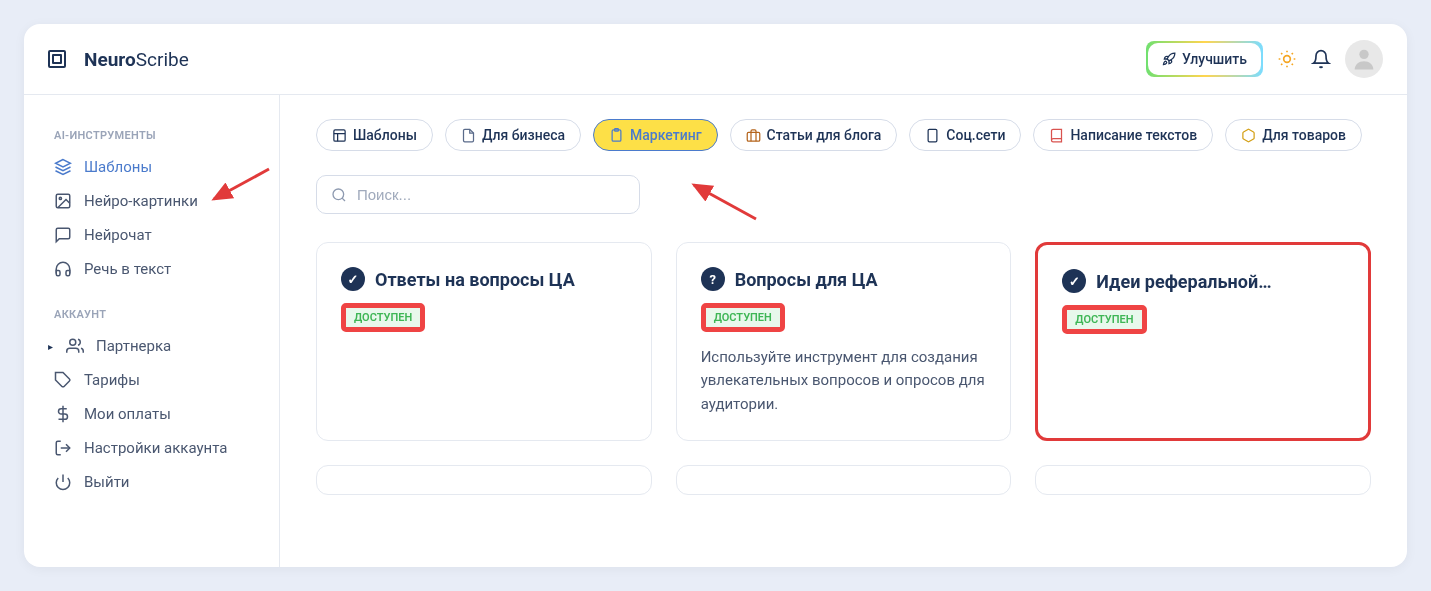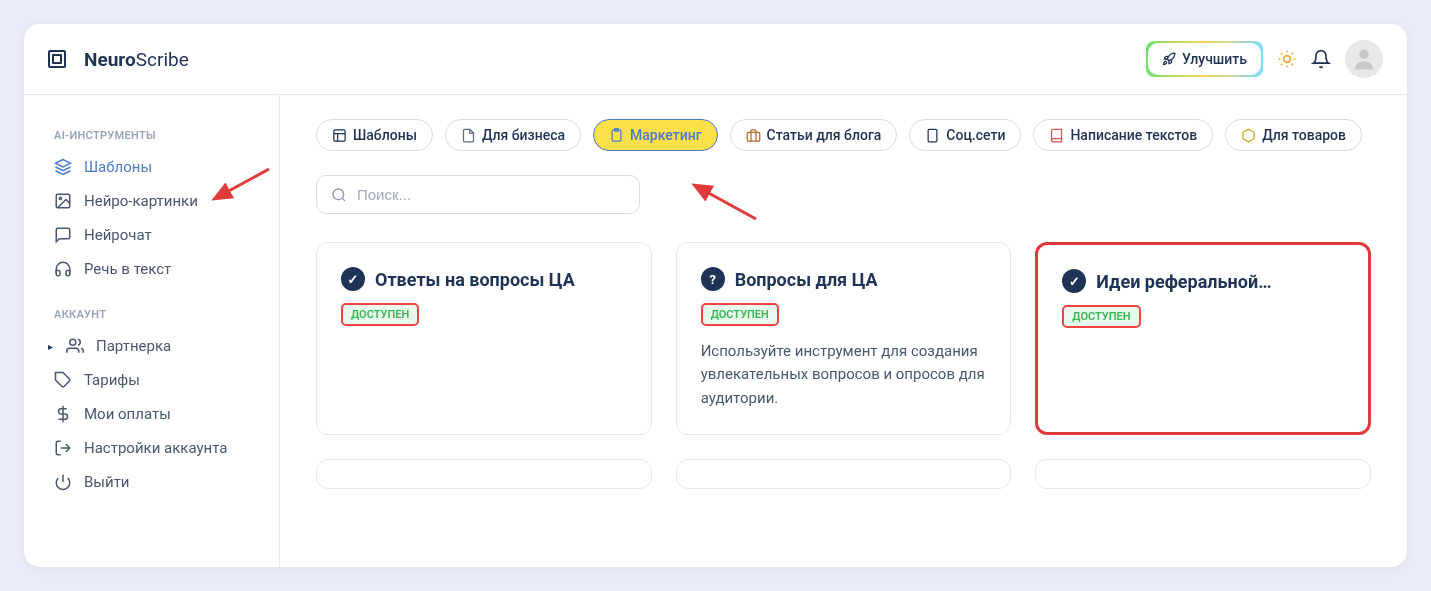--- a/index.html
+++ b/index.html
@@ -222,21 +222,21 @@
       white-space: nowrap;
       overflow: hidden;
       text-overflow: ellipsis;
     }
     .badge {
       display: inline-block;
       background: #e8f8ec;
       color: #3eb655;
       font-size: 11px;
       font-weight: 600;
-      border: 2px solid #ef4444;
+      border: 5px solid #ef4444;
       border-radius: 5px;
       padding: 3px 8px;
       margin-bottom: 14px;
     }
     .card-desc {
       font-size: 15px;
       color: #4a5770;
       line-height: 1.55;
     }
     .card-row-2 {

